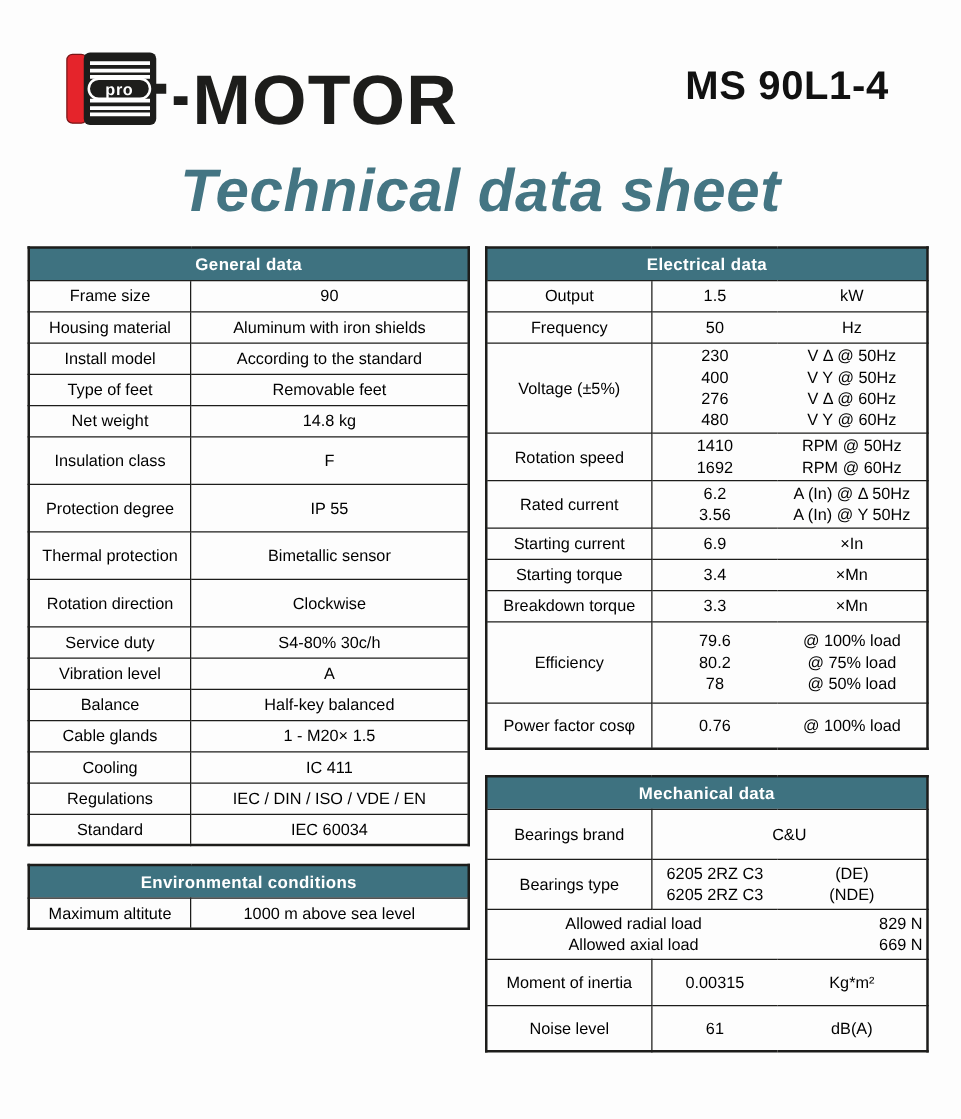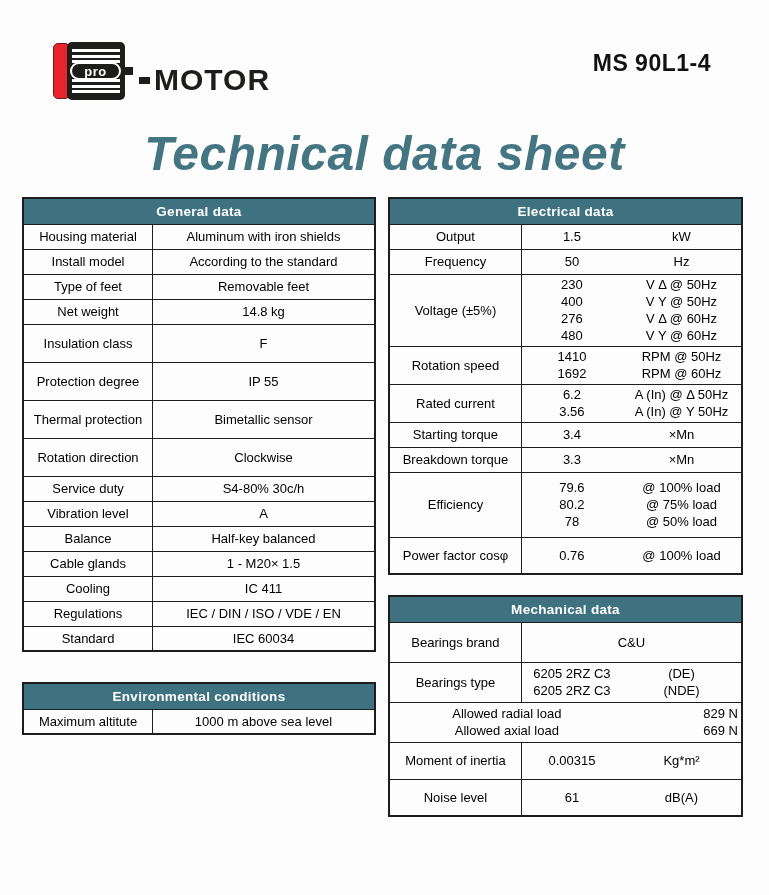--- a/index.html
+++ b/index.html
@@ -28,26 +28,26 @@
   .st4{top:37px} .st5{top:42.5px} .st6{top:48px}
   .stub { position:absolute; right:-8px; top:25px; width:9px; height:8px; background:var(--ink,#1D1D1B); }
   .probox {
     position:absolute; left:3px; top:20px; width:51px; height:18px;
     border:2px solid #fff; border-radius:9px;
     display:flex; align-items:center; justify-content:center;
     color:#fff; font-weight:800; font-size:13px; letter-spacing:.5px;
   }
   .dash { width:11px; height:7px; background:var(--ink,#1D1D1B); margin:0 4px 0 6px; }
   .brandname {
-    font-size:30px; font-weight:800; color:var(--ink,#1D1D1B);
+    font-size:56px; font-weight:800; color:var(--ink,#1D1D1B);
     letter-spacing:1px; line-height:58px;
   }
   .model {
     position:absolute; right:58px; top:50px;
-    font-size:23px; font-weight:700; color:#111; letter-spacing:.5px;
+    font-size:32px; font-weight:700; color:#111; letter-spacing:.5px;
   }
   .title {
     position:absolute; left:0; right:0; top:126px;
     text-align:center; font-size:48px; font-weight:700; font-style:italic;
     color:var(--title-teal,#447583); letter-spacing:.5px;
   }
 
   
   .col-left  { position:absolute; left:22px;  top:197px; width:354px; }
   .col-right { position:absolute; left:388px; top:197px; width:355px; }
@@ -65,21 +65,21 @@
   .c-val  { border-right:0 !important; }
   .c-unit { border-left:0 !important; }
 
   tr.h25 td { height:25px; }
   tr.h26 td { height:37px; }
   tr.h38 td { height:38px; }
   tr.h40 td { height:40px; }
   tr.h65 td { height:65px; }
   tr.h72 td { height:72px; }
 
-  .gap18 { margin-top:30px; }
+  .gap18 { margin-top:14px; }
   .gap20 { margin-top:20px; }
 
   .loadline { display:flex; width:100%; }
   .loadline .ll { width:66%; text-align:center; }
   .loadline .lv { width:34%; text-align:right; }
 </style>
 </head>
 <body>
 
 <div class="brand">
@@ -110,20 +110,24 @@
   <table>
     <colgroup>
         <col style="width:36.8%">
         <col style="width:63.2%">
       </colgroup>
     <tbody>
         <tr>
       <th class="hdr" colspan="2">General data</th>
     </tr>
     <tr class="h25">
+          <td>Frame size</td>
+          <td>90</td>
+        </tr>
+    <tr class="h25">
           <td>Housing material</td>
           <td>Aluminum with iron shields</td>
         </tr>
     <tr class="h25">
           <td>Install model</td>
           <td>According to the standard</td>
         </tr>
     <tr class="h25">
           <td>Type of feet</td>
           <td>Removable feet</td>
@@ -248,20 +252,25 @@
     <tr class="h38">
       <td>Rated current</td>
       <td class="c-val">
         <div>6.2</div>
         <div>3.56</div>
       </td>
       <td class="c-unit">
         <div>A (In) @ Δ 50Hz</div>
         <div>A (In) @ Y 50Hz</div>
       </td>
+    </tr>
+    <tr class="h25">
+      <td>Starting current</td>
+      <td class="c-val">6.9</td>
+      <td class="c-unit">×In</td>
     </tr>
     <tr class="h25">
       <td>Starting torque</td>
       <td class="c-val">3.4</td>
       <td class="c-unit">×Mn</td>
     </tr>
     <tr class="h25">
       <td>Breakdown torque</td>
       <td class="c-val">3.3</td>
       <td class="c-unit">×Mn</td>

